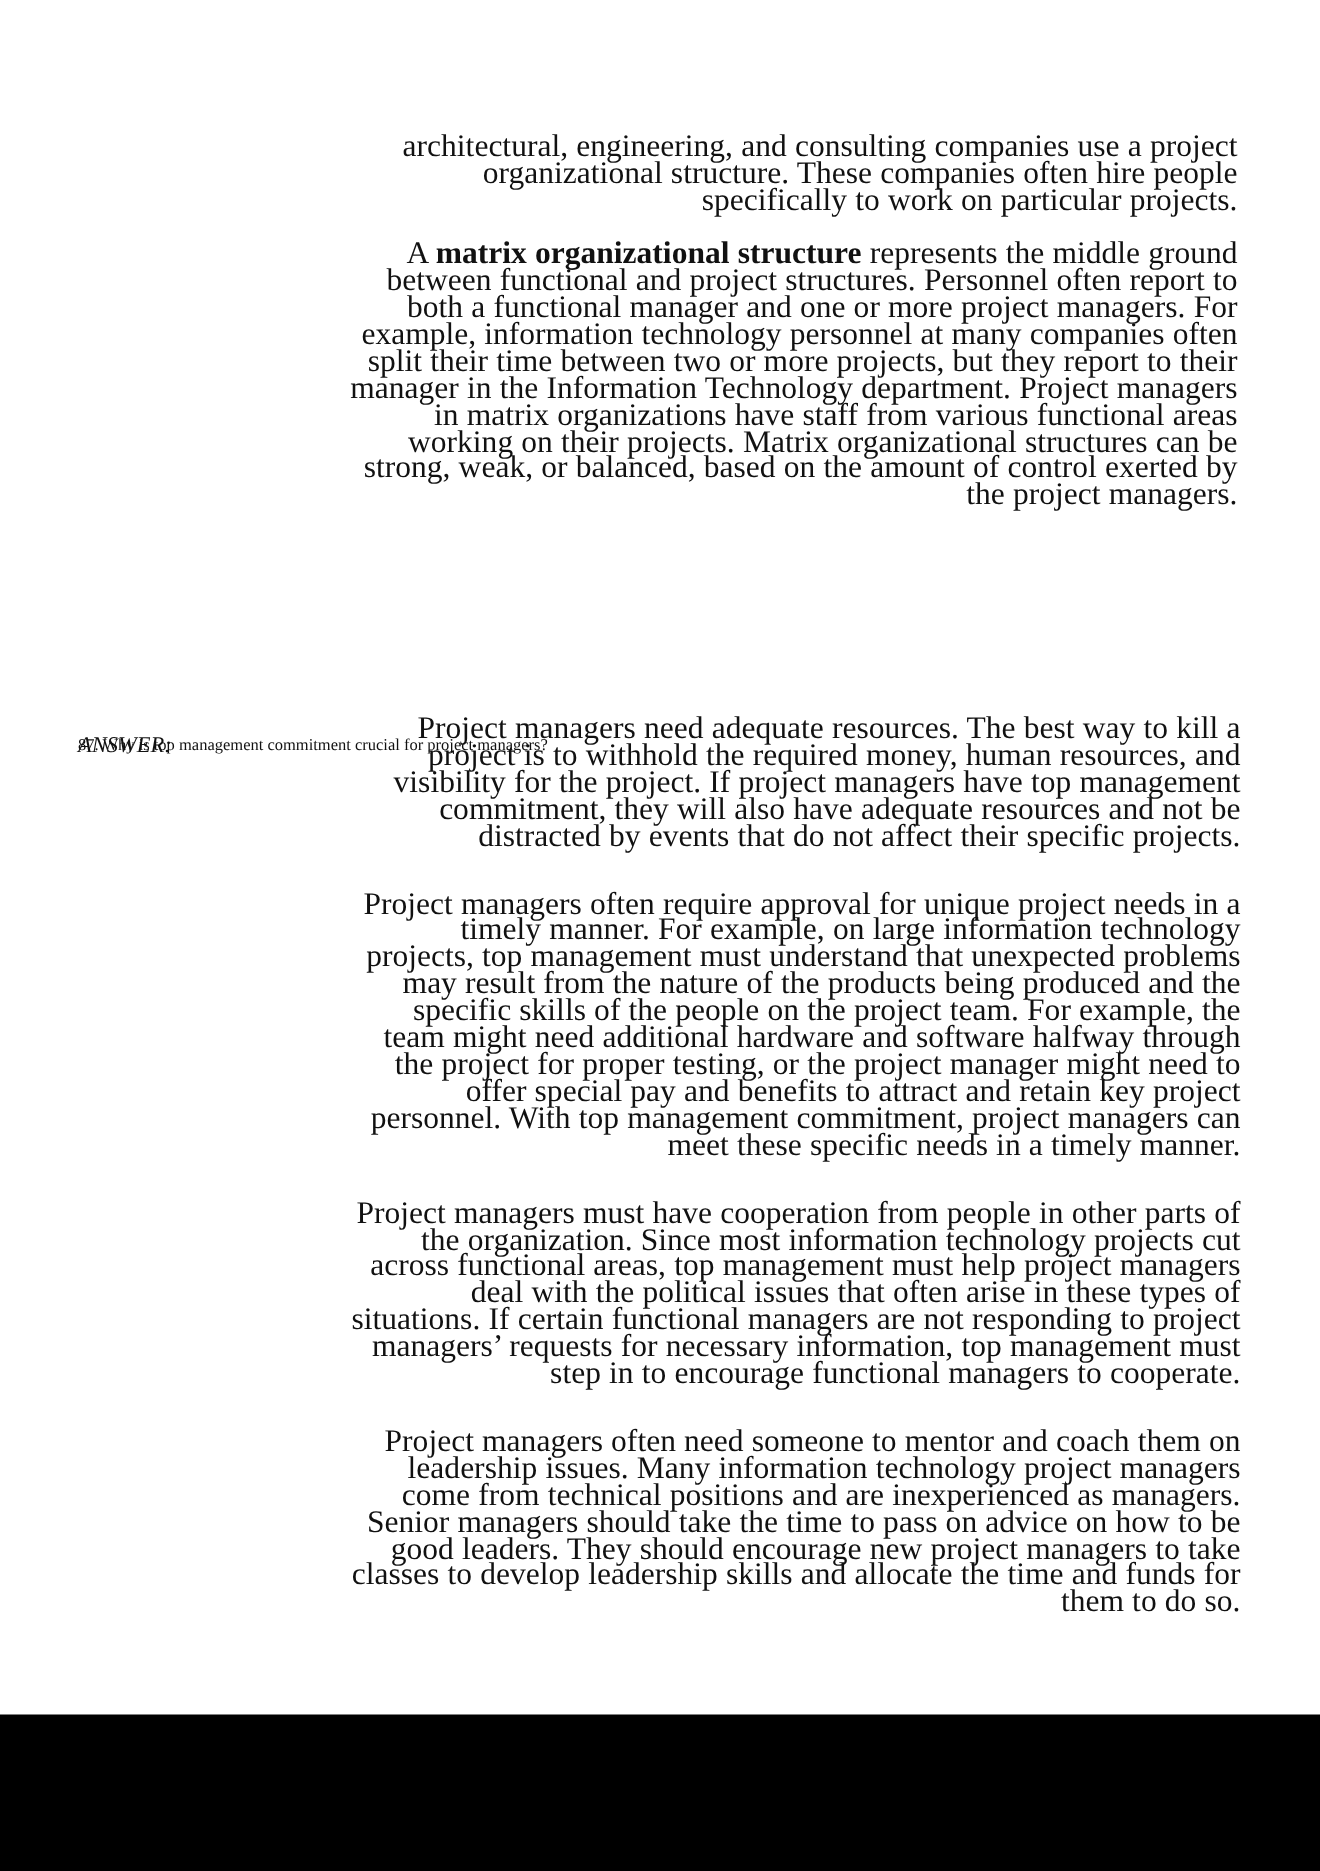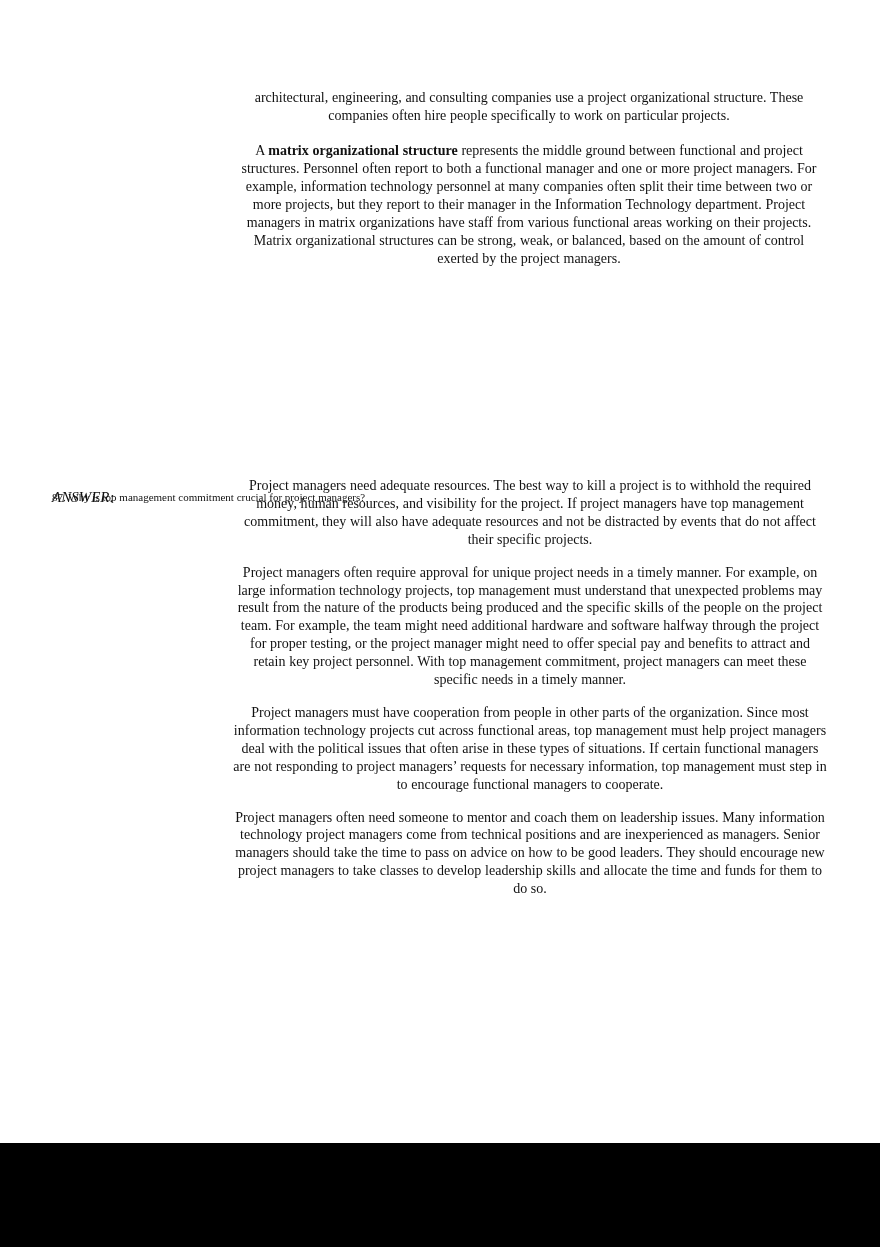--- a/index.html
+++ b/index.html
@@ -23,23 +23,23 @@
     background: #ffffff;
   }
   
   .top-block {
     position: absolute;
     left: 233px;
     top: 89px;
     width: 592px;
   }
   .para {
-    font-size: 14px;
+    font-size: 21px;
     line-height: 17.9px;
-    text-align: center;
+    text-align: right;
     margin: 0;
     letter-spacing: 0.01px;
     word-spacing: 0.2px;
   }
   .para + .para {
     margin-top: 17.5px;
     font-family: Liberation Serif, serif;
   }
   .bold {
     font-weight: bold;
@@ -63,21 +63,21 @@
     font-style: italic;
   }
   
   .answer-block {
     position: absolute;
     left: 233px;
     top: 477px;
     width: 594px;
   }
   .answer-block .para + .para {
-    margin-top: 15px;
+    margin-top: 27px;
   }
   
   .bottom-band {
     position: absolute;
     left: 0;
     top: 1143px;
     width: 880px;
     height: 104px;
     background: #000000;
   }

